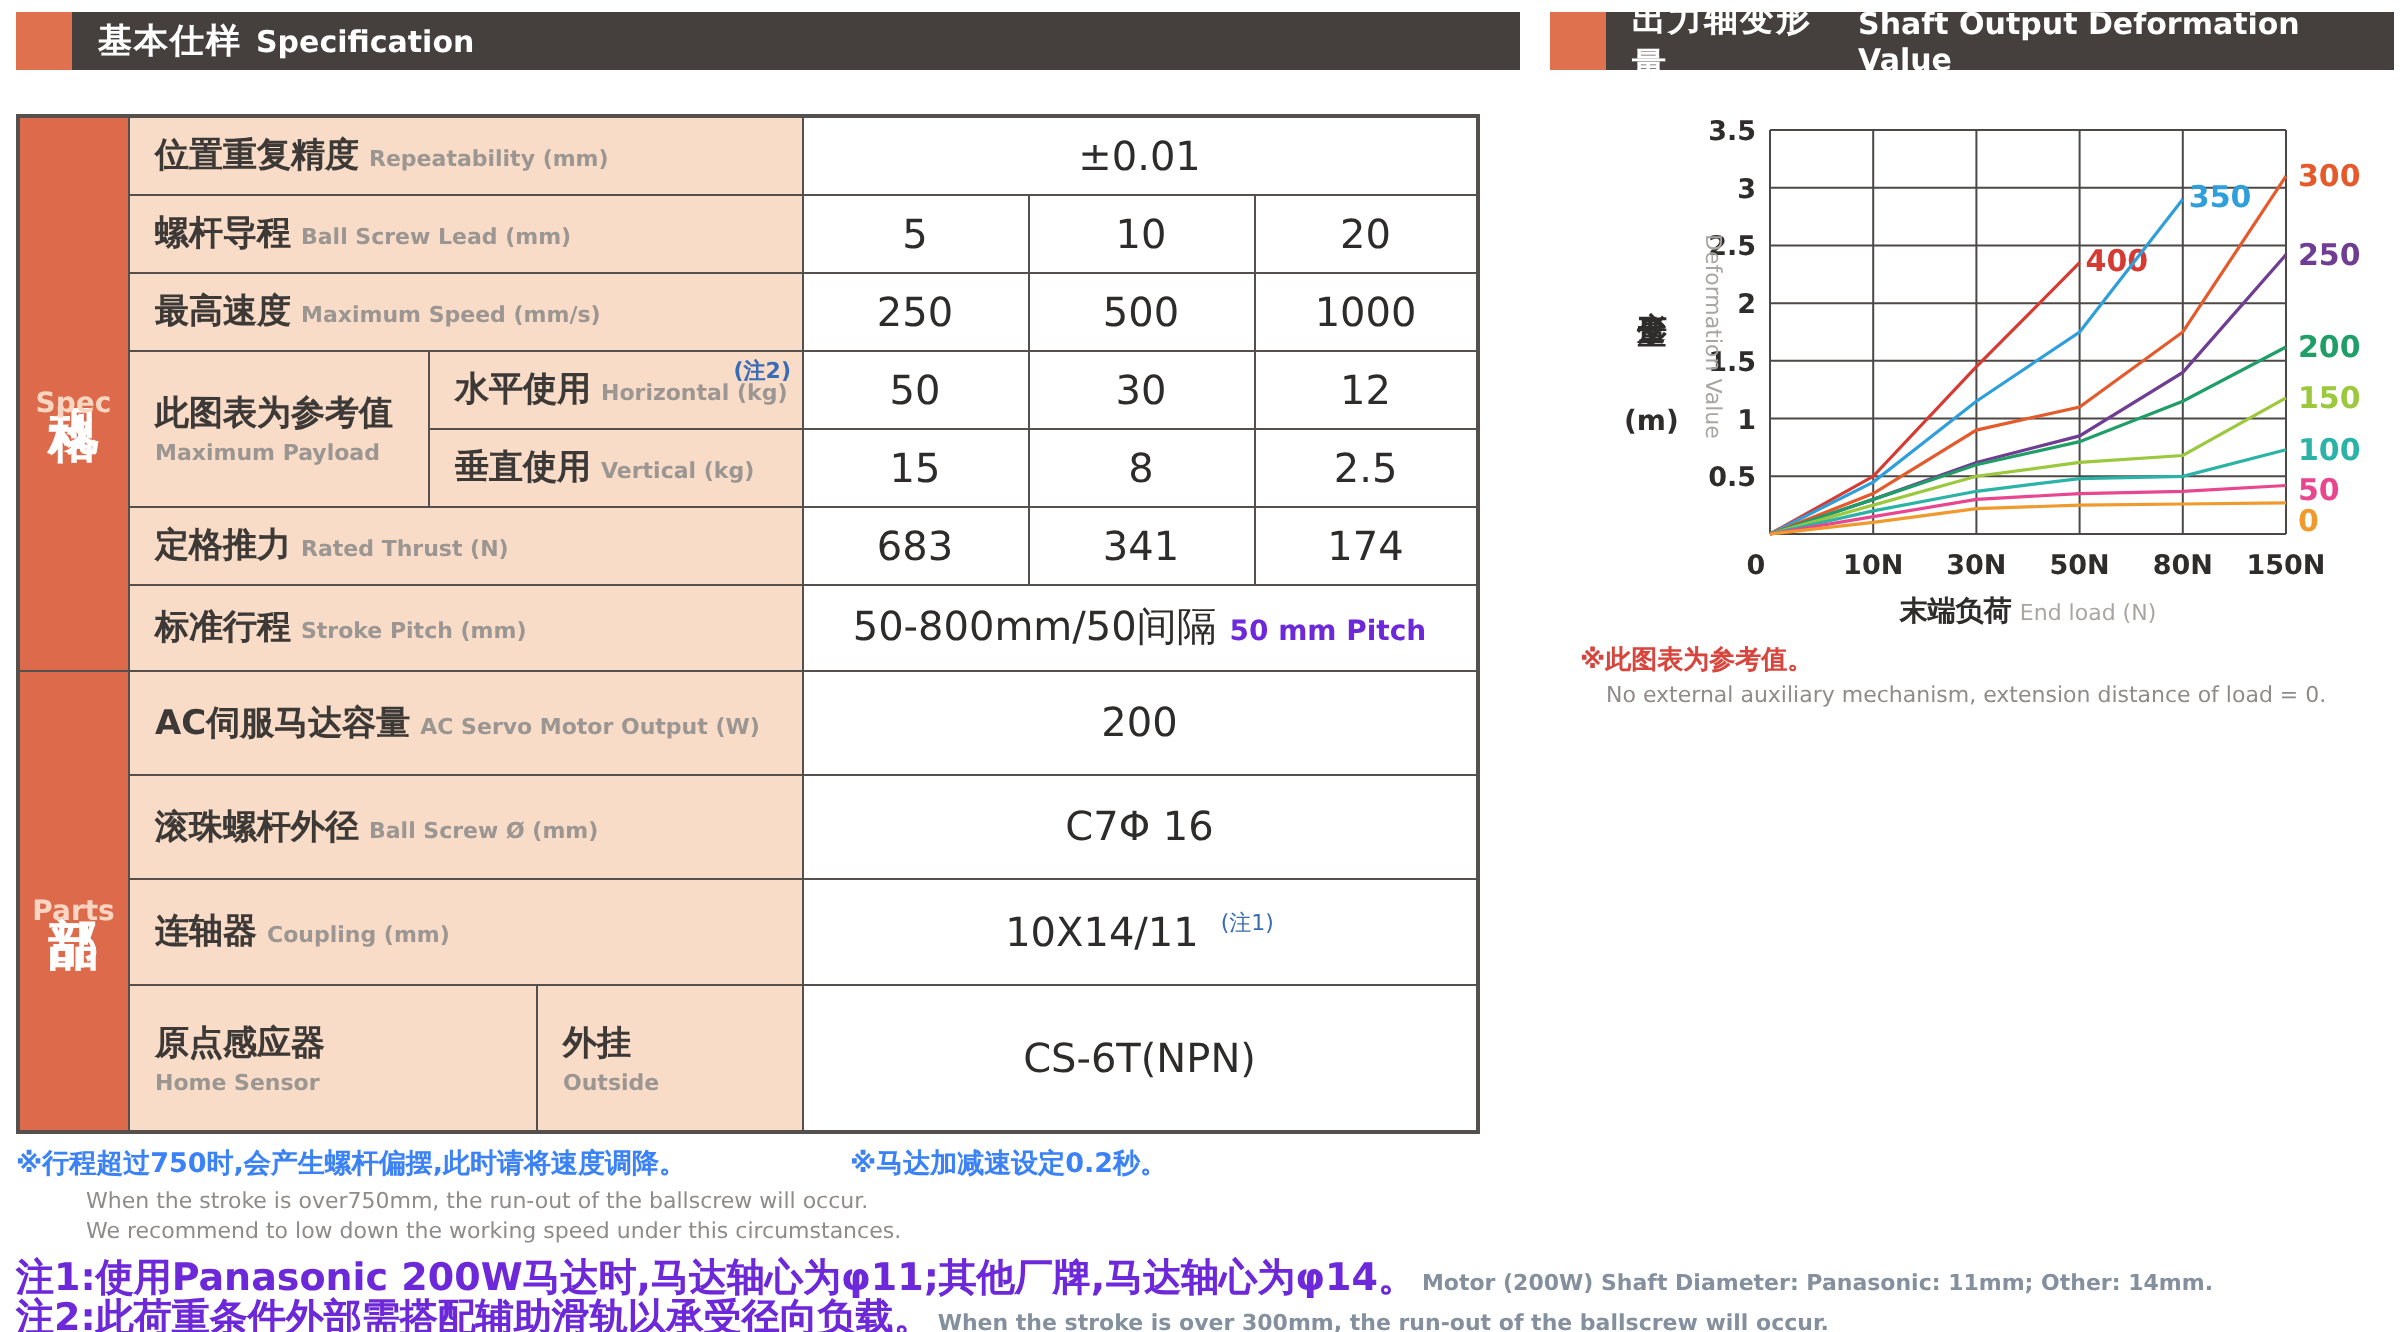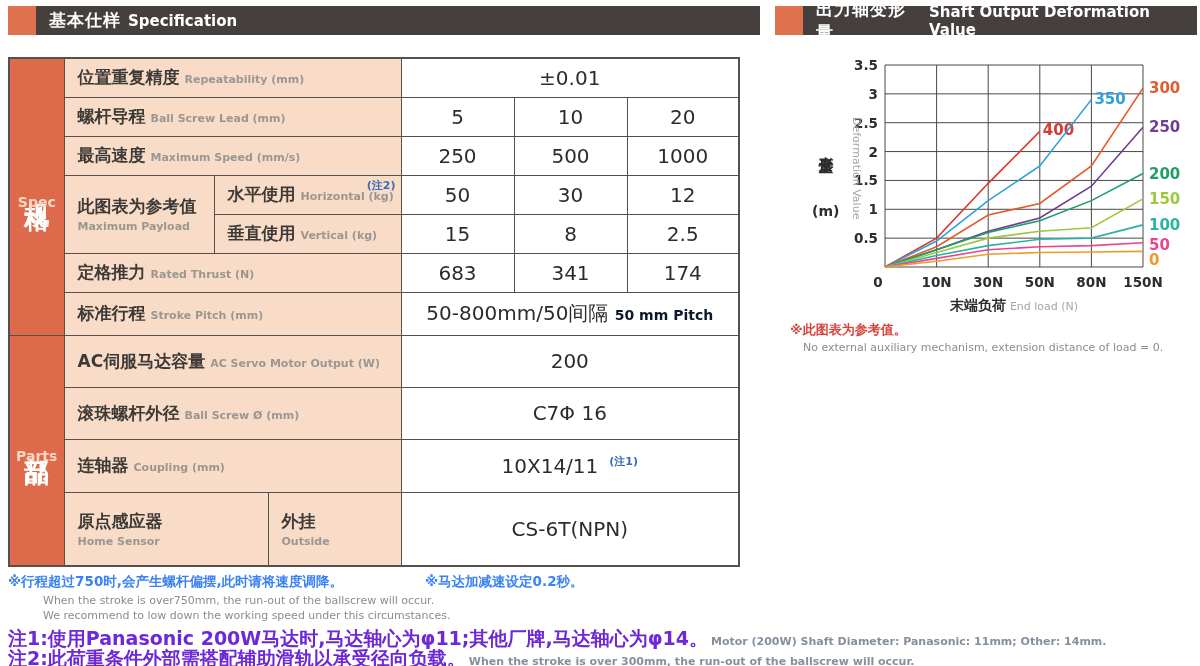--- a/index.html
+++ b/index.html
@@ -16,24 +16,24 @@
   table.spec td { border:1px solid #55504d; vertical-align:middle; }
   td.side { background:#dc6a4b; text-align:center; }
   .side-zh { writing-mode:vertical-rl; text-orientation:upright; color:#fff; font-size:25px; font-weight:700; letter-spacing:4px; margin:0 auto; }
   .side-en { color:#f9d6c2; font-size:14px; font-weight:600; margin-top:3px; }
   td.lbl { background:#f8dcc8; padding:2px 6px 2px 13px; position:relative; }
   .lzh { color:#3d3936; font-size:17px; font-weight:600; }
   .len { color:#9b9692; font-size:11px; font-weight:600; margin-left:5px; }
   .l2 .lzh { display:block; }
   .l2 .len { display:block; margin-left:0; margin-top:2px; }
   td.val { background:#fff; text-align:center; color:#2e2c2b; font-size:20px; }
-  .val-sub { color:#0f172a; font-size:14px; font-weight:600; }
+  .val-sub { color:#6d28d9; font-size:14px; font-weight:600; }
   .sup-note { color:#3a6cb5; font-size:11px; font-weight:600; }
   .cell-sup { position:absolute; top:2px; right:5px;text-align:right; }
-  sup.inline-sup { font-size:11px; color:#3a6cb5; font-weight:700; vertical-align:super;margin-left:11px; }
+  sup.inline-sup { font-size:11px; color:#3a6cb5; font-weight:400; vertical-align:super;margin-left:11px; }
 
   
   .chart-wrap { position:absolute; left:790px; top:57px; width:410px; height:312px; }
   .chart-wrap svg { position:absolute; left:0; top:0; }
   .tick { font-size:13.5px; font-weight:600; fill:#2f2d2c; }
   .series-label { font-size:15px; font-weight:700; }
   .ylab-zh { position:absolute; left:26px; top:86px; writing-mode:vertical-rl; text-orientation:upright; font-size:15px; font-weight:700; color:#2f2d2c; letter-spacing:2px; }
   .ylab-unit { position:absolute; left:22px; top:146px; font-size:14px; font-weight:700; color:#2f2d2c; }
   .ylab-en { position:absolute; left:60px; top:60px; writing-mode:vertical-rl; font-size:11px; color:#a9a5a1; }
   .xlab { position:absolute; left:95px; width:258px; top:238px; text-align:center; }

